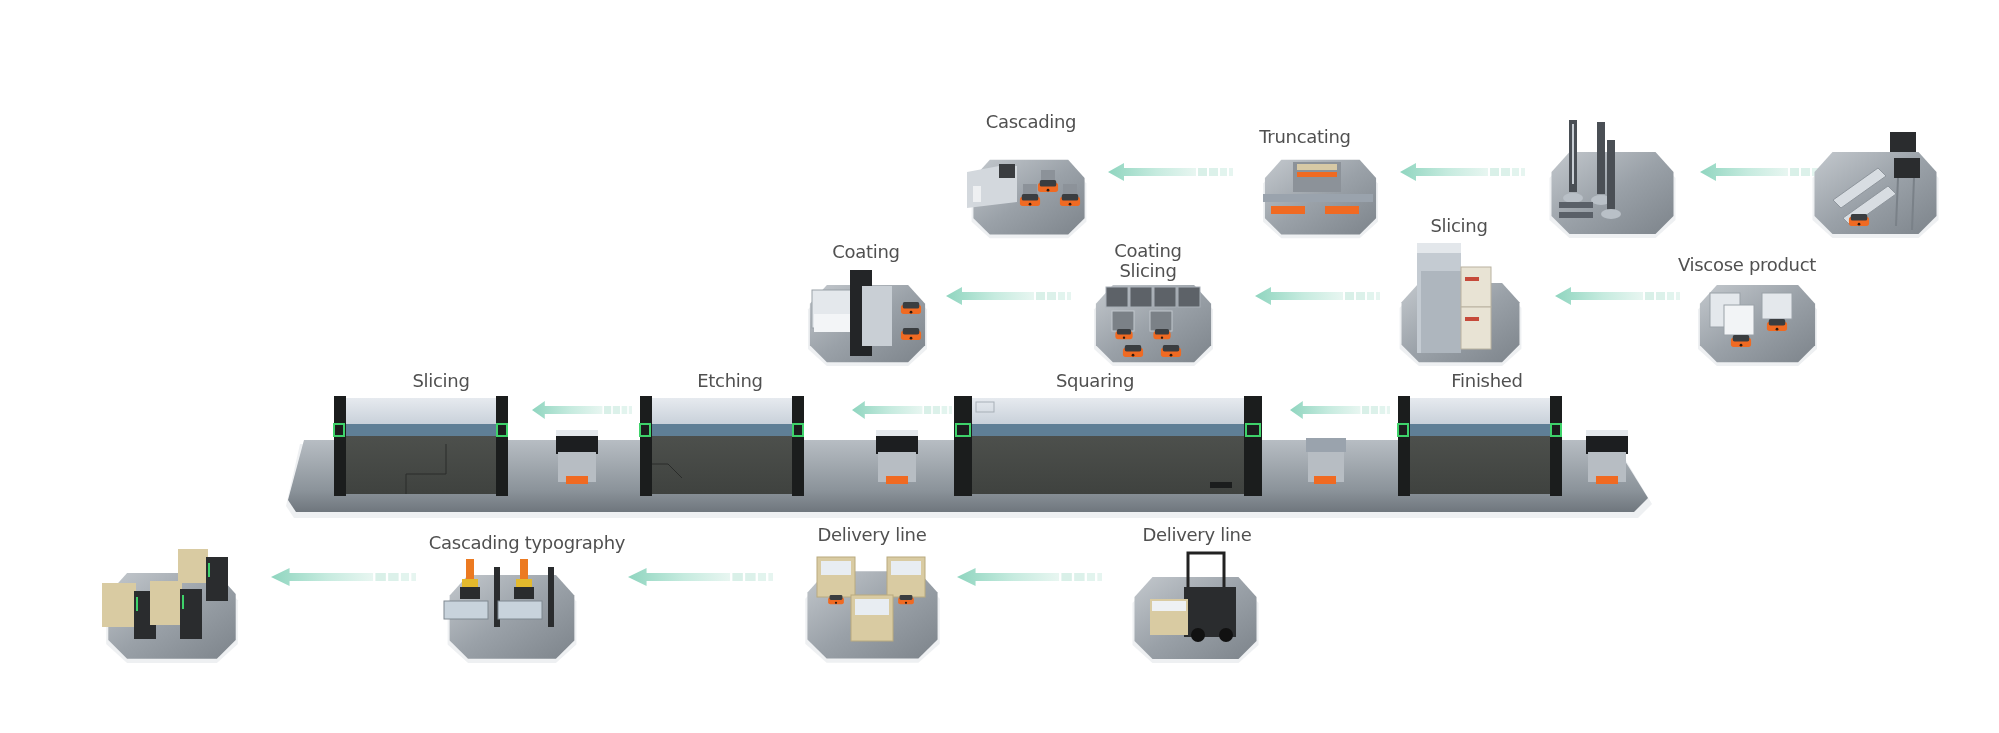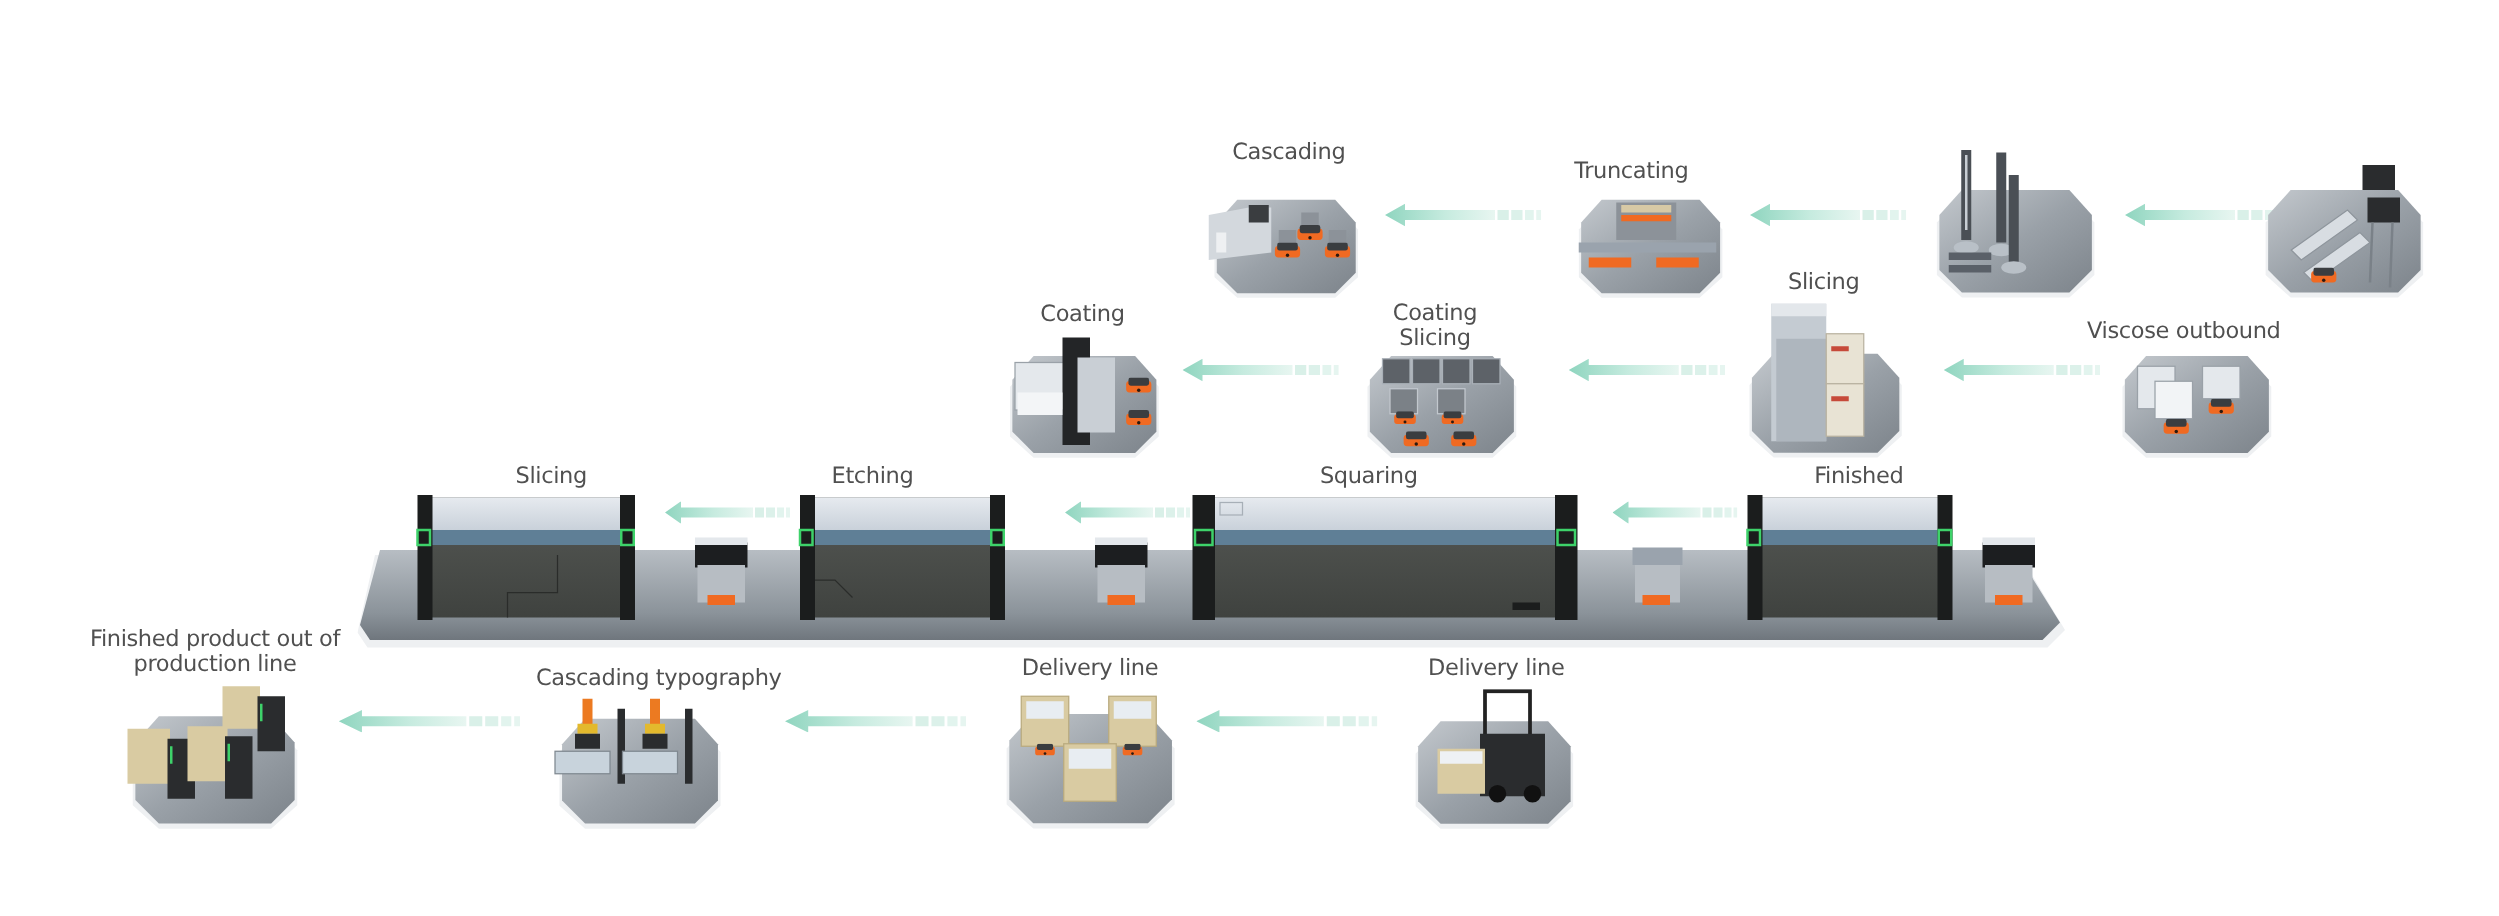--- a/index.html
+++ b/index.html
@@ -157,21 +157,21 @@
       <rect x="10" y="28" width="8" height="16" fill="#eef0f2"></rect>
       <rect x="78" y="12" width="14" height="12" fill="#8c9299"></rect>
       <use href="#agv" x="74" y="22" width="22" height="13"></use>
       <rect x="60" y="26" width="14" height="12" fill="#8c9299"></rect>
       <use href="#agv" x="56" y="36" width="22" height="13"></use>
       <rect x="100" y="26" width="14" height="12" fill="#8c9299"></rect>
       <use href="#agv" x="96" y="36" width="22" height="13"></use>
     </g>
   </svg>
 
-  <div class="label" style="left:1747px;top:255px">Viscose outbound</div>
+  <div class="label" style="left:1747px;top:255px">Viscose product</div>
   <svg class="station" style="left:1690px;top:283px" width="135" height="85" viewBox="0 0 135 85">
     <use href="#octPlatform" x="0" y="0" width="135" height="85"></use>
     <g>
       <rect x="20" y="10" width="30" height="34" fill="#e4e8ec" stroke="#9aa1a8"></rect>
       <rect x="34" y="22" width="30" height="30" fill="#f2f4f6" stroke="#9aa1a8"></rect>
       <rect x="72" y="10" width="30" height="26" fill="#e4e8ec" stroke="#9aa1a8"></rect>
       <use href="#agv" x="40" y="52" width="22" height="13"></use>
       <use href="#agv" x="76" y="36" width="22" height="13"></use>
     </g>
   </svg>
@@ -291,21 +291,21 @@
     </g>
     <g>
       <rect x="1300" y="40" width="42" height="20" fill="#1c1e20"></rect>
       <rect x="1300" y="36" width="42" height="6" fill="#e4e8ec"></rect>
       <rect x="1302" y="58" width="38" height="30" fill="#b7bdc3"></rect>
       <rect x="1310" y="82" width="22" height="8" fill="#f06a22"></rect>
     </g>
   </svg>
 
   <div class="label" style="left:441px;top:371px">Slicing</div>
-  <div class="label" style="left:698px;top:371px">Etching</div>
+  <div class="label" style="left:730px;top:371px">Etching</div>
   <div class="label" style="left:1095px;top:371px">Squaring</div>
   <div class="label" style="left:1487px;top:371px">Finished</div>
 
   <div class="label" style="left:1197px;top:525px">Delivery line</div>
   <svg class="station" style="left:1118px;top:547px" width="155" height="118" viewBox="0 0 155 118">
     <use href="#octPlatform" x="0" y="28" width="155" height="90"></use>
     <g>
       <rect x="70" y="6" width="36" height="42" fill="none" stroke="#222" stroke-width="3"></rect>
       <rect x="66" y="40" width="52" height="50" fill="#2a2c2e"></rect>
       <circle cx="80" cy="88" r="7" fill="#111"></circle>
@@ -340,24 +340,20 @@
       <rect x="12" y="44" width="44" height="18" fill="#c8d3dc" stroke="#7f8890"></rect>
       <rect x="62" y="10" width="6" height="60" fill="#2a2c2e"></rect>
       <rect x="88" y="2" width="8" height="26" fill="#ec7a21"></rect>
       <rect x="84" y="22" width="16" height="8" fill="#e3b92d"></rect>
       <rect x="82" y="30" width="20" height="12" fill="#2a2c2e"></rect>
       <rect x="66" y="44" width="44" height="18" fill="#c8d3dc" stroke="#7f8890"></rect>
       <rect x="116" y="10" width="6" height="60" fill="#2a2c2e"></rect>
     </g>
   </svg>
 
-  <div class="label" style="left:172px;top:502px">
-    <div>Finished product out of</div>
-    <div>production line</div>
-  </div>
   <svg class="station" style="left:88px;top:545px" width="170" height="120" viewBox="0 0 170 120">
     <use href="#octPlatform" x="0" y="26" width="168" height="94"></use>
     <g>
       <rect x="90" y="4" width="30" height="34" fill="#d9cba2"></rect>
       <rect x="118" y="12" width="22" height="44" fill="#2a2c2e"></rect>
       <rect x="14" y="38" width="34" height="44" fill="#d9cba2"></rect>
       <rect x="46" y="46" width="22" height="48" fill="#2a2c2e"></rect>
       <rect x="62" y="36" width="32" height="44" fill="#d9cba2"></rect>
       <rect x="92" y="44" width="22" height="50" fill="#2a2c2e"></rect>
       <rect x="48" y="52" width="2" height="14" fill="#3ed26a"></rect>

